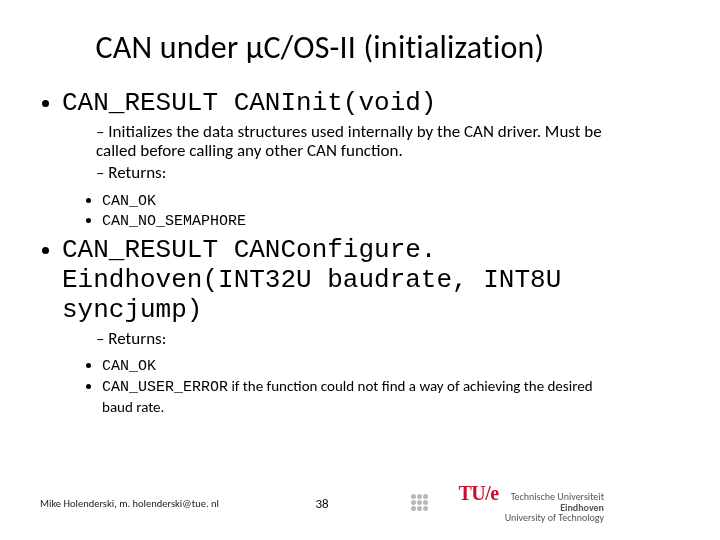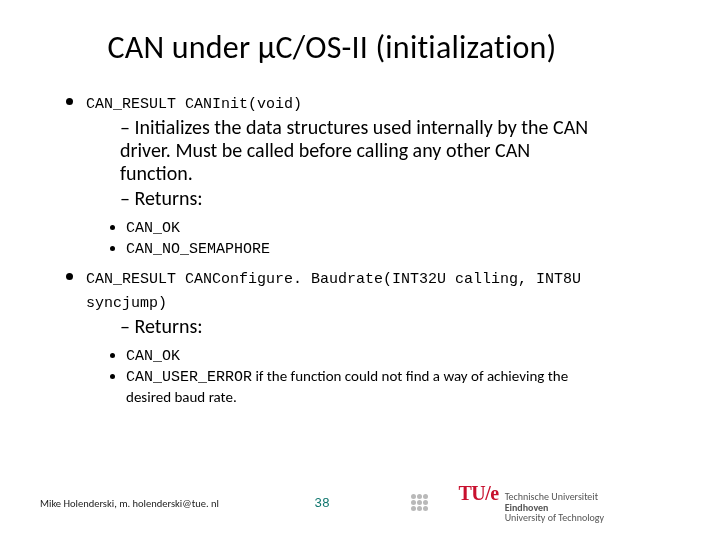--- a/index.html
+++ b/index.html
@@ -1,30 +1,30 @@
 <!DOCTYPE html>
 <html><head>
 <meta charset="utf-8">
 <style>
   * { margin: 0; padding: 0; box-sizing: border-box; }
   html, body { width: 720px; height: 540px; background: #fff; font-family: Calibri, "Segoe UI", Arial, sans-serif; color: #000; }
-  .slide { position: relative; width: 644px; height: 540px; padding: 20px 40px 0 60px; }
+  .slide { position: relative; width: 644px; height: 540px; padding: 20px 40px 0 36px; }
   .title { font-size: 32px; font-weight: 400; text-align: center; margin: 8px 0 22px 0; letter-spacing: 0.2px; }
   ul.top { list-style: disc; padding-left: 26px; }
   ul.top > li { font-size: 21px; margin-bottom: 4px; line-height: 1.15; }
-  ul.top > li > .code { font-family: "Courier New", monospace; font-size: 15px; }
+  ul.top > li > .code { font-family: "Courier New", monospace; font-size: 26px; }
   ul.dash { list-style: none; padding-left: 34px; margin-top: 3px; }
-  ul.dash > li { font-size: 20px; line-height: 1.15; margin-bottom: 2px; }
+  ul.dash > li { font-size: 17px; line-height: 1.15; margin-bottom: 2px; }
   ul.dash > li::before { content: "–  "; }
   ul.dot { list-style: disc; padding-left: 40px; margin-top: 8px; margin-bottom: 4px; }
   ul.dot > li { font-size: 15px; line-height: 1.25; }
   ul.dot > li .code { font-family: "Courier New", monospace; font-size: 15px; }
-  .footer { position: absolute; bottom: 20px; left: 40px; right: 40px; height: 34px; display: flex; align-items: center; justify-content: space-between; }
+  .footer { position: absolute; bottom: 20px; left: 40px; right: 40px; height: 34px; display: flex; align-items: center; justify-content: space-between; text-align: right; }
   .footer-author { font-size: 10.5px; color: #222; }
-  .footer-page { font-size: 13px; color: #0f766e; position: absolute; left: 50%; transform: translateX(-50%); font-family: Liberation Mono, monospace; }
+  .footer-page { font-size: 13px; color: #000000; position: absolute; left: 50%; transform: translateX(-50%); }
   .footer-logos { display: flex; align-items: center; gap: 30px; }
   .logo-embedded { display: flex; flex-direction: column; align-items: center; font-size: 7px; color: #777; line-height: 1; position: relative; }
   .logo-embedded .dots { display: grid; grid-template-columns: repeat(3, 5px); grid-template-rows: repeat(3, 5px); gap: 1px; margin-bottom: 1px; }
   .logo-embedded .dots span { width: 5px; height: 5px; border-radius: 50%; background: #b9b9b9; }
   .logo-tue { display: flex; align-items: baseline; gap: 6px; }
   .logo-tue .tue-mark { font-family: Georgia, "Times New Roman", serif; font-weight: 700; color: #c8102e; font-size: 20px; letter-spacing: -0.5px; }
   .logo-tue .tue-text { display: flex; flex-direction: column; font-size: 10px; line-height: 1.05; color: #555; }
 </style>
 </head>
 <body>
@@ -40,21 +40,21 @@
         <li>Initializes the data structures used internally by the CAN driver. Must be called before calling any other CAN function.</li>
         <li>Returns:</li>
       </ul>
       <ul class="dot">
         <li><span class="code">CAN_OK</span><span></span></li>
         <li><span class="code">CAN_NO_SEMAPHORE</span><span></span></li>
       </ul>
     </li>
 
     <li>
-      <span class="code">CAN_RESULT CANConfigure. Baudrate(INT32U calling, INT8U syncjump)</span>
+      <span class="code">CAN_RESULT CANConfigure. Eindhoven(INT32U baudrate, INT8U syncjump)</span>
       <ul class="dash">
         <li>Returns:</li>
       </ul>
       <ul class="dot">
         <li><span class="code">CAN_OK</span><span></span></li>
         <li><span class="code">CAN_USER_ERROR</span><span> if the function could not find a way of achieving the desired baud rate.</span></li>
       </ul>
     </li>
 
   </ul>

